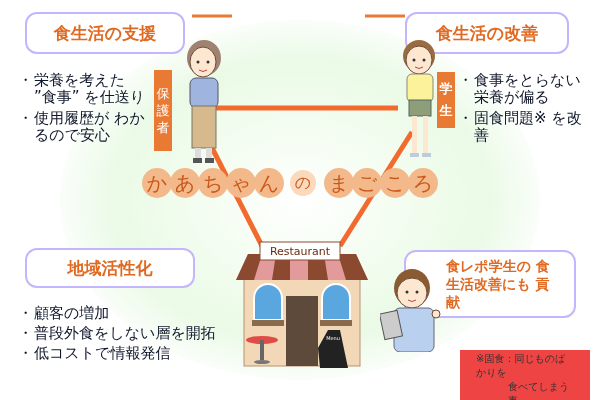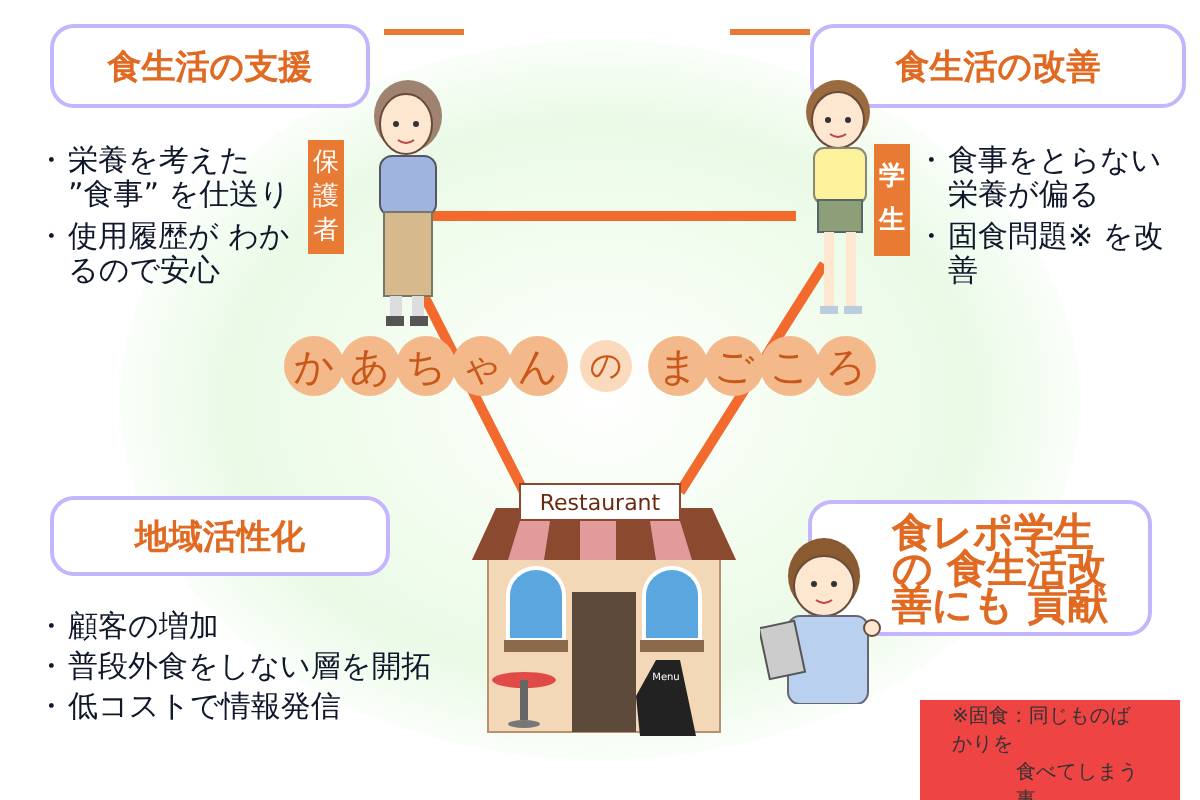--- a/index.html
+++ b/index.html
@@ -6,21 +6,21 @@
   body{width:600px;height:400px;position:relative;overflow:hidden;background:#fff;font-family:"DejaVu Sans","Liberation Sans",sans-serif;color:#333;}
   .glow{position:absolute;left:60px;top:20px;width:480px;height:360px;border-radius:50%;
     background:radial-gradient(ellipse at center, rgba(255,255,255,1) 0%, rgba(240,252,236,0.9) 35%, rgba(225,248,220,0.7) 55%, rgba(255,255,255,0) 75%);}
   svg.lines{position:absolute;left:0;top:0;}
   .box{position:absolute;border:2px solid #c4b5fd;border-radius:12px;background:#fff;box-sizing:border-box;
     display:flex;align-items:center;justify-content:center;color:#e06a22;font-weight:bold;font-size:17px;}
   .bul{position:absolute;font-size:15px;line-height:17px;color:#0f172a;}
   .bul .item{position:relative;padding-left:12px;}
   .bul .item:before{content:"・";position:absolute;left:-4px;}
   .bul .item{margin-bottom:4px;}
-  .vlabel{position:absolute;background:#e97a33;color:#fff;width:18px;font-size:13px;line-height:17px;text-align:center;padding:3px 0;}
+  .vlabel{position:absolute;background:#e97a33;color:#fff;width:18px;font-size:13px;line-height:17px;text-align:center;padding:15px 0;}
   .title-row{position:absolute;left:142px;top:168px;display:flex;align-items:center;}
   .bubble{width:30px;height:30px;border-radius:50%;background:#f3b98a;color:#c8581a;font-size:20px;display:flex;align-items:center;justify-content:center;margin-right:-2px;}
   .bubble.small{width:26px;height:26px;background:#fbd9bd;font-size:16px;margin:0 8px;}
   .note{position:absolute;left:460px;top:350px;width:130px;background:#ef4444;font-size:10px;line-height:14px;padding:2px 16px;box-sizing:border-box;}
   .note .l2{padding-left:32px;}
   .char{position:absolute;}
 </style>
 </head>
 <body>
 
@@ -50,21 +50,21 @@
     <circle cx="30" cy="22" r="1.5" fill="#333"></circle>
   <path d="M21 30 Q25 33 29 30" stroke="#b44" fill="none"></path>
   <rect x="12" y="38" width="28" height="30" rx="6" fill="#9fb4de" stroke="#556"></rect>
   <rect x="14" y="66" width="24" height="42" fill="#d6b98c" stroke="#776"></rect>
   <rect x="17" y="108" width="6" height="12" fill="#ddd"></rect>
     <rect x="28" y="108" width="6" height="12" fill="#ddd"></rect>
   <rect x="15" y="118" width="9" height="5" fill="#555"></rect>
     <rect x="27" y="118" width="9" height="5" fill="#555"></rect>
 </svg>
 
-<div class="box" style="left:405px;top:12px;width:188px;height:42px;">
+<div class="box" style="left:405px;top:12px;width:164px;height:42px;">
   <span>食生活の改善</span>
 </div>
 <div class="vlabel" style="left:437px;top:72px;padding:6px 0;line-height:22px;font-weight:bold;">学生</div>
 <div class="bul" style="left:462px;top:72px;width:130px;">
   <div class="item">食事をとらない 栄養が偏る</div>
   <div class="item">固食問題※ を改善</div>
 </div>
 
 <svg class="char" style="left:395px;top:40px;" width="50" height="122">
   <ellipse cx="24" cy="16" rx="16" ry="16" fill="#9b6b40"></ellipse>
@@ -118,21 +118,21 @@
   <rect x="20" y="80" width="32" height="6" fill="#8a6a4a"></rect>
     <rect x="88" y="80" width="32" height="6" fill="#8a6a4a"></rect>
   <rect x="54" y="56" width="32" height="70" fill="#5e4a3a"></rect>
   <ellipse cx="30" cy="100" rx="16" ry="4" fill="#d33" opacity="0.85"></ellipse>
   <rect x="28" y="100" width="4" height="20" fill="#666"></rect>
     <ellipse cx="30" cy="122" rx="8" ry="2" fill="#777"></ellipse>
   <path d="M86 108 L96 90 L108 90 L116 128 L88 128 Z" fill="#222"></path>
   <text x="101" y="100" text-anchor="middle" font-size="5" fill="#fff">Menu</text>
 </svg>
 
-<div class="box" style="left:404px;top:250px;width:172px;height:68px;justify-content:flex-start;padding-left:40px;font-size:20px;line-height:18px;">
+<div class="box" style="left:404px;top:250px;width:172px;height:68px;justify-content:flex-start;padding-left:40px;font-size:14px;line-height:18px;">
   <span style="white-space:pre-line;width:110px;">食レポ学生の 食生活改善にも 貢献</span>
 </div>
 <svg class="char" style="left:380px;top:262px;" width="70" height="90">
   <ellipse cx="32" cy="26" rx="18" ry="19" fill="#8a5a30"></ellipse>
   <ellipse cx="32" cy="31" rx="15" ry="15" fill="#fde7d0" stroke="#6a4a3a"></ellipse>
   <circle cx="27" cy="30" r="1.5" fill="#333"></circle>
     <circle cx="37" cy="30" r="1.5" fill="#333"></circle>
   <path d="M28 38 Q32 41 36 38" stroke="#b44" fill="none"></path>
   <rect x="14" y="46" width="40" height="44" rx="6" fill="#b9d0ee" stroke="#667"></rect>
   <rect x="2" y="50" width="18" height="26" fill="#ccc" stroke="#555" transform="rotate(-12 11 63)"></rect>

